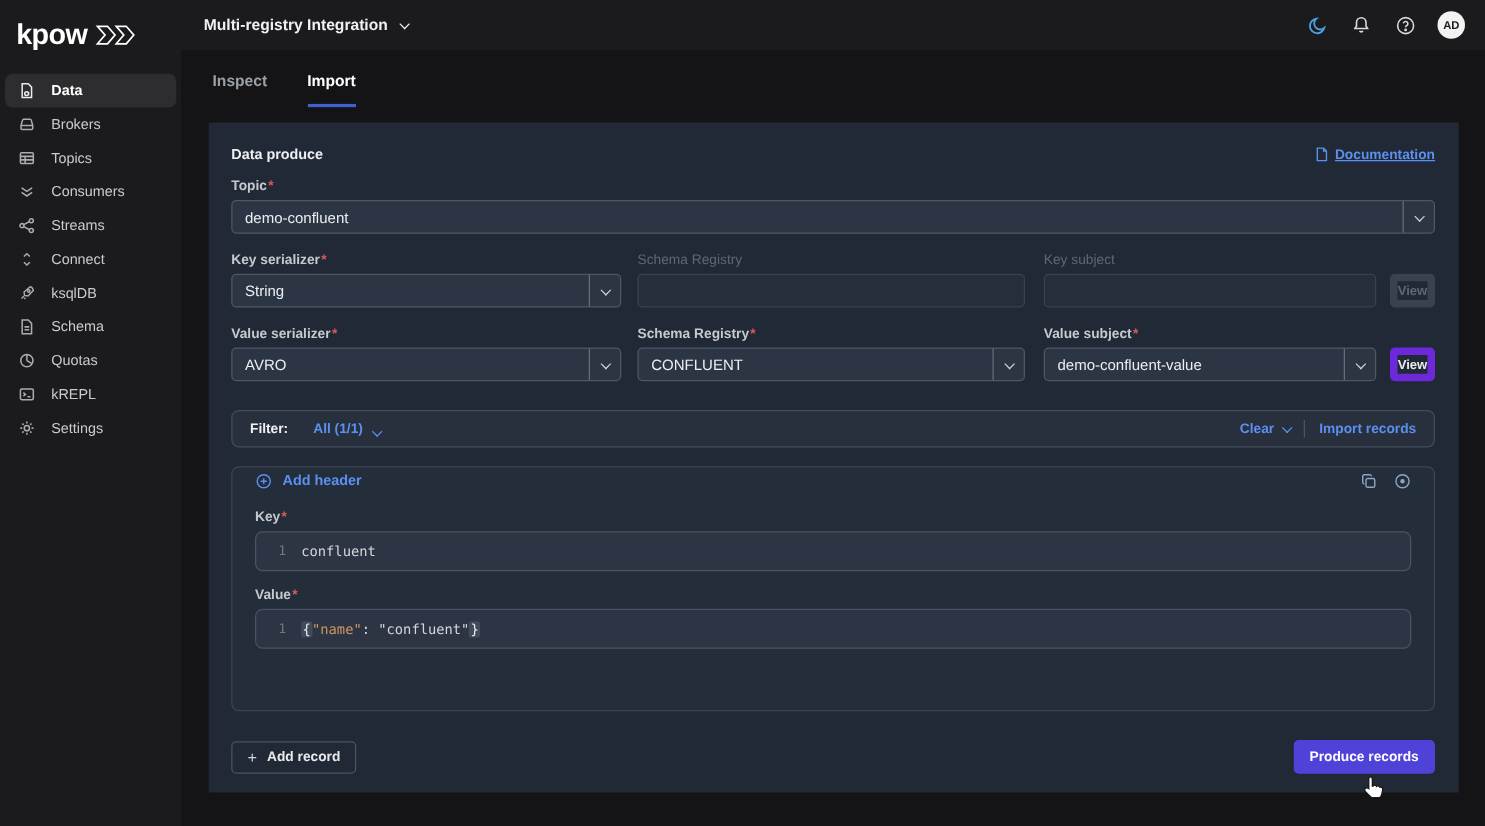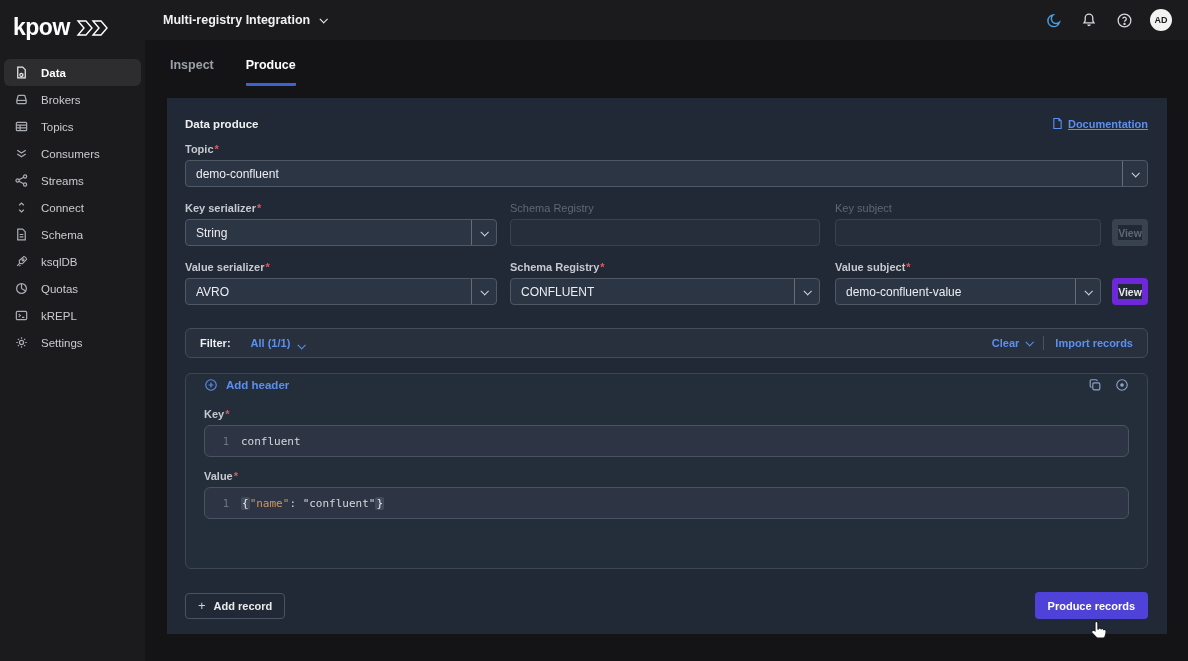--- a/index.html
+++ b/index.html
@@ -183,36 +183,36 @@
       <span class="nicon">
           <svg width="15" height="15" viewBox="0 0 16 16" fill="none" stroke="currentColor" stroke-width="1.3">
             <path d="M5.5 5.6 L8 3.2 L10.5 5.6"></path>
             <path d="M5.5 10.4 L8 12.8 L10.5 10.4"></path>
           </svg>
         </span>
       <span>Connect</span>
     </div>
     <div class="nav-item">
       <span class="nicon">
-          <svg width="15" height="15" viewBox="0 0 16 16" fill="none" stroke="currentColor" stroke-width="1.3">
-            <path d="M4 2.2 h5.2 L12 5 v8.8 H4 z"></path>
-            <path d="M6 8 H10 M6 10.5 H10"></path>
-          </svg>
-        </span>
-      <span>Schema</span>
-    </div>
-    <div class="nav-item">
-      <span class="nicon">
           <svg width="15" height="15" viewBox="0 0 16 16" fill="none" stroke="currentColor" stroke-width="1.2">
             <path d="M10.8 2.6 C12.4 3 13.2 4 13.5 5.7 L9 10.4 L6 10 L5.6 7 z"></path>
             <circle cx="9.6" cy="6.2" r="1.1"></circle>
             <path d="M5.6 10.4 L3.4 12.6 M6.8 11.8 L5.8 13"></path>
           </svg>
         </span>
       <span>ksqlDB</span>
+    </div>
+    <div class="nav-item">
+      <span class="nicon">
+          <svg width="15" height="15" viewBox="0 0 16 16" fill="none" stroke="currentColor" stroke-width="1.3">
+            <path d="M4 2.2 h5.2 L12 5 v8.8 H4 z"></path>
+            <path d="M6 8 H10 M6 10.5 H10"></path>
+          </svg>
+        </span>
+      <span>Schema</span>
     </div>
     <div class="nav-item">
       <span class="nicon">
           <svg width="15" height="15" viewBox="0 0 16 16" fill="none" stroke="currentColor" stroke-width="1.3">
             <circle cx="8" cy="8" r="5.2"></circle>
             <path d="M8 8 V2.8 M8 8 L12.4 10.6"></path>
           </svg>
         </span>
       <span>Quotas</span>
     </div>
@@ -261,21 +261,21 @@
           <circle cx="8" cy="11.2" r="0.5" fill="#d6d9dd"></circle>
         </svg>
     </span>
     <span class="avatar">AD</span>
   </div>
 </header>
 
 <main class="content">
   <div class="tabs">
     <div class="tab">Inspect</div>
-    <div class="tab active">Produce</div>
+    <div class="tab active">Import</div>
   </div>
 
   <section class="card">
     <div class="card-head">
       <span class="card-title">Data produce</span>
       <span class="doc-link">
         <span>
           <svg width="11" height="13" viewBox="0 0 12 14" fill="none" stroke="#5b8ff0" stroke-width="1.2">
               <path d="M2 1.5 h5.5 L10 4 v8.5 H2 z"></path>
               <path d="M7.5 1.5 V4 H10"></path>

